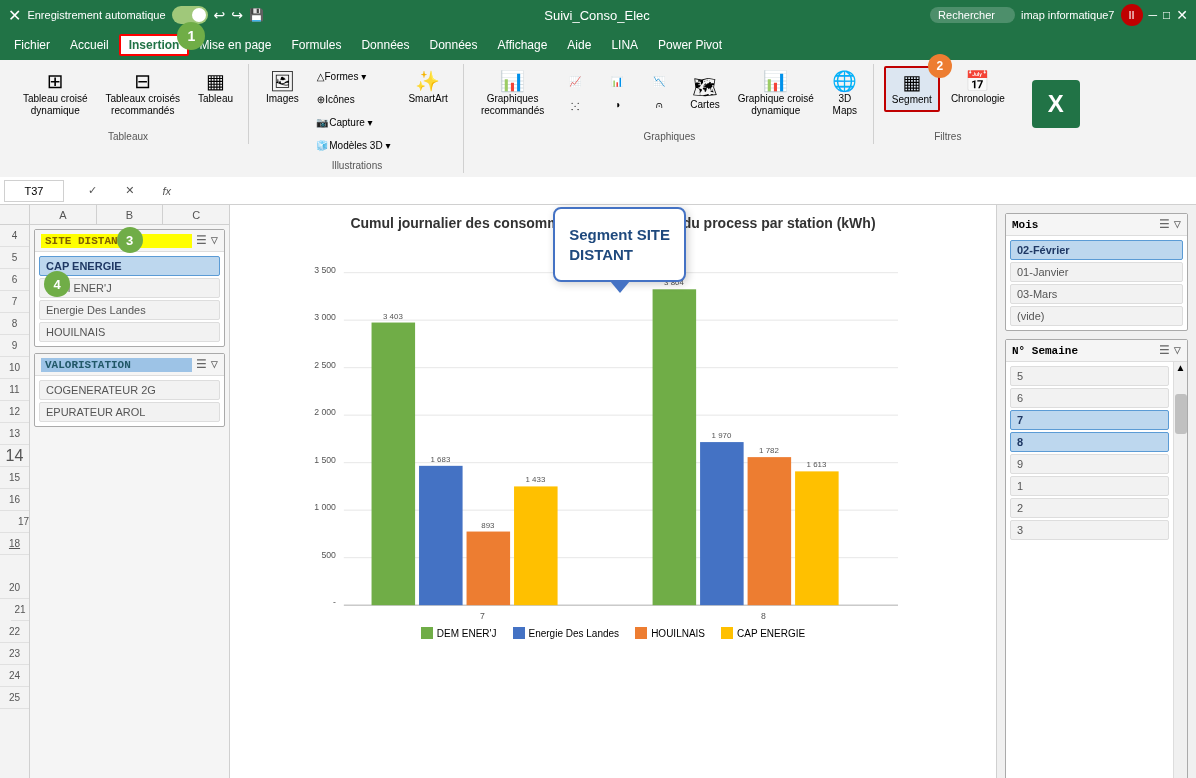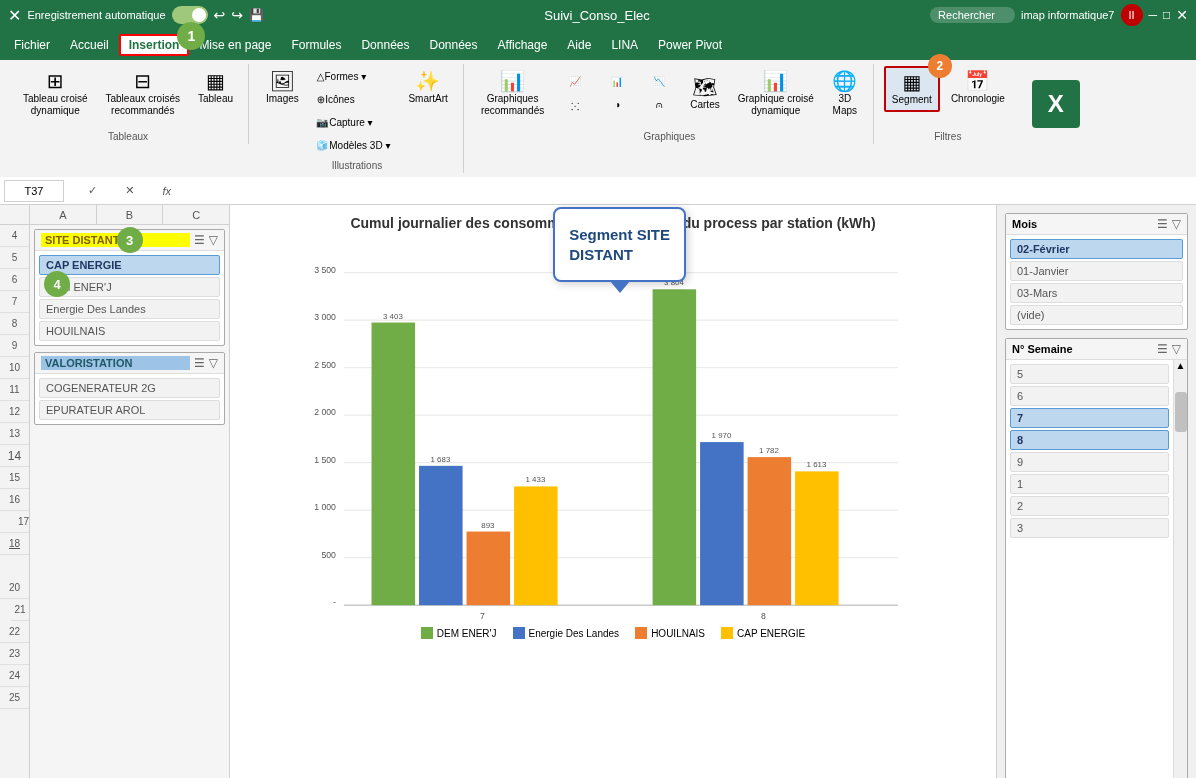--- a/index.html
+++ b/index.html
@@ -128,20 +128,21 @@
       border: 1px solid #aaa;
       border-radius: 2px;
     }
     .slicer-header {
       display: flex;
       align-items: center;
       padding: 3px 6px;
       background: #f5f5f5;
       border-bottom: 1px solid #ddd;
       gap: 4px;
+      font-family: Liberation Mono, monospace;
     }
     .slicer-title {
       font-weight: bold;
       font-size: 11px;
       flex: 1;
     }
     .slicer-title.yellow { color: #7f6000; background: #ffff00; padding: 1px 4px; }
     .slicer-title.teal { color: #215868; background: #9dc3e6; padding: 1px 4px; }
     .slicer-icon { font-size: 12px; color: #666; cursor: pointer; }
     .slicer-items { padding: 2px; }
@@ -452,21 +453,21 @@
         <div style="height:22px;border-bottom:1px solid #e0e0e0;text-align:center;font-size:10px;color:#555;line-height:22px;">4</div>
         <div style="height:22px;border-bottom:1px solid #e0e0e0;text-align:center;font-size:10px;color:#555;line-height:22px;">5</div>
         <div style="height:22px;border-bottom:1px solid #e0e0e0;text-align:center;font-size:10px;color:#555;line-height:22px;">6</div>
         <div style="height:22px;border-bottom:1px solid #e0e0e0;text-align:center;font-size:10px;color:#555;line-height:22px;">7</div>
         <div style="height:22px;border-bottom:1px solid #e0e0e0;text-align:center;font-size:10px;color:#555;line-height:22px;">8</div>
         <div style="height:22px;border-bottom:1px solid #e0e0e0;text-align:center;font-size:10px;color:#555;line-height:22px;">9</div>
         <div style="height:22px;border-bottom:1px solid #e0e0e0;text-align:center;font-size:10px;color:#555;line-height:22px;">10</div>
         <div style="height:22px;border-bottom:1px solid #e0e0e0;text-align:center;font-size:10px;color:#555;line-height:22px;">11</div>
         <div style="height:22px;border-bottom:1px solid #e0e0e0;text-align:center;font-size:10px;color:#555;line-height:22px;">12</div>
         <div style="height:22px;border-bottom:1px solid #e0e0e0;text-align:center;font-size:10px;color:#555;line-height:22px;">13</div>
-        <div style="height:22px;border-bottom:1px solid #e0e0e0;text-align:center;font-size:12px;color:#555;line-height:22px;">14</div>
+        <div style="height:22px;border-bottom:1px solid #e0e0e0;text-align:center;font-size:16px;color:#555;line-height:22px;">14</div>
         <div style="height:22px;border-bottom:1px solid #e0e0e0;text-align:center;font-size:10px;color:#555;line-height:22px;">15</div>
         <div style="height:22px;border-bottom:1px solid #e0e0e0;text-align:center;font-size:10px;color:#555;line-height:22px;">16</div>
         <div style="height:22px;border-bottom:1px solid #e0e0e0;text-align:right;font-size:10px;color:#555;line-height:22px;">17</div>
         <div style="height:22px;border-bottom:1px solid #e0e0e0;text-align:center;font-size:10px;color:#555;line-height:22px;text-decoration:underline;">18</div>
         <div style="height:22px;border-bottom:1px solid #e0e0e0;text-align:center;font-size:10px;color:#555;line-height:22px;margin-left:35px;">19</div>
         <div style="height:22px;border-bottom:1px solid #e0e0e0;text-align:center;font-size:10px;color:#555;line-height:22px;">20</div>
         <div style="height:22px;border-bottom:1px solid #e0e0e0;text-align:center;font-size:10px;color:#555;line-height:22px;margin-left:11px;">21</div>
         <div style="height:22px;border-bottom:1px solid #e0e0e0;text-align:center;font-size:10px;color:#555;line-height:22px;">22</div>
         <div style="height:22px;border-bottom:1px solid #e0e0e0;text-align:center;font-size:10px;color:#555;line-height:22px;">23</div>
         <div style="height:22px;border-bottom:1px solid #e0e0e0;text-align:center;font-size:10px;color:#555;line-height:22px;">24</div>

